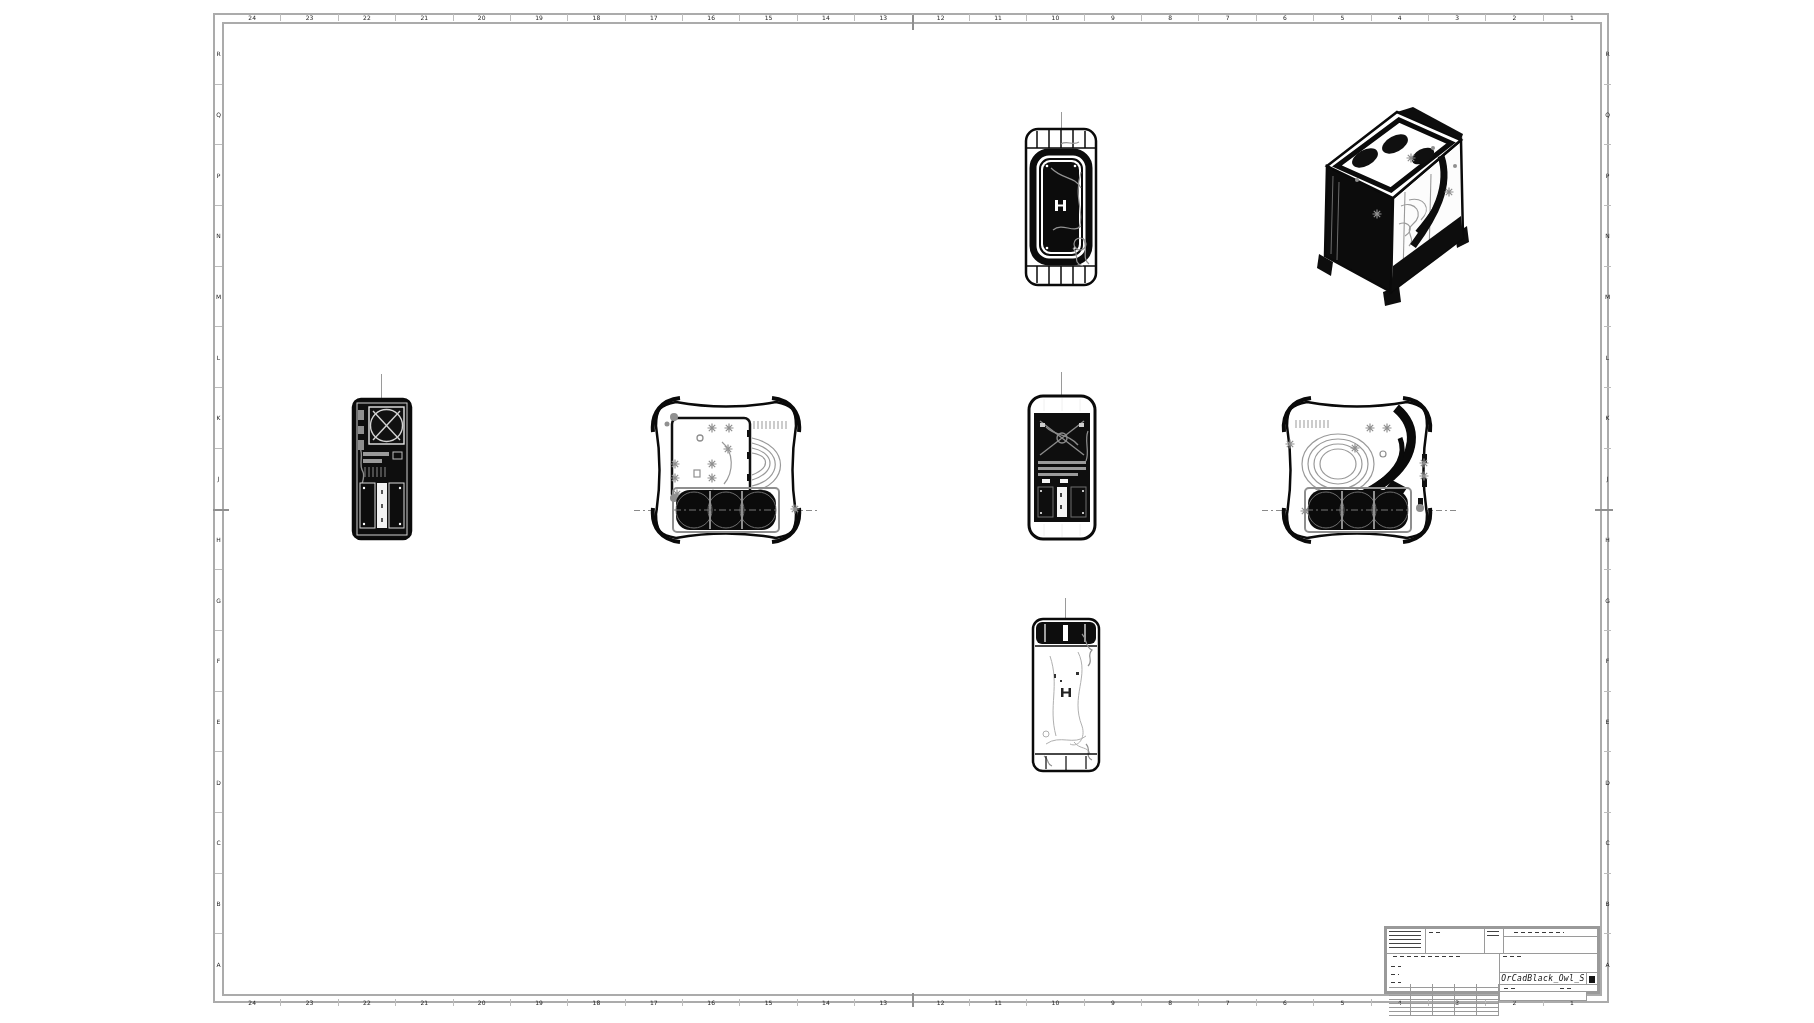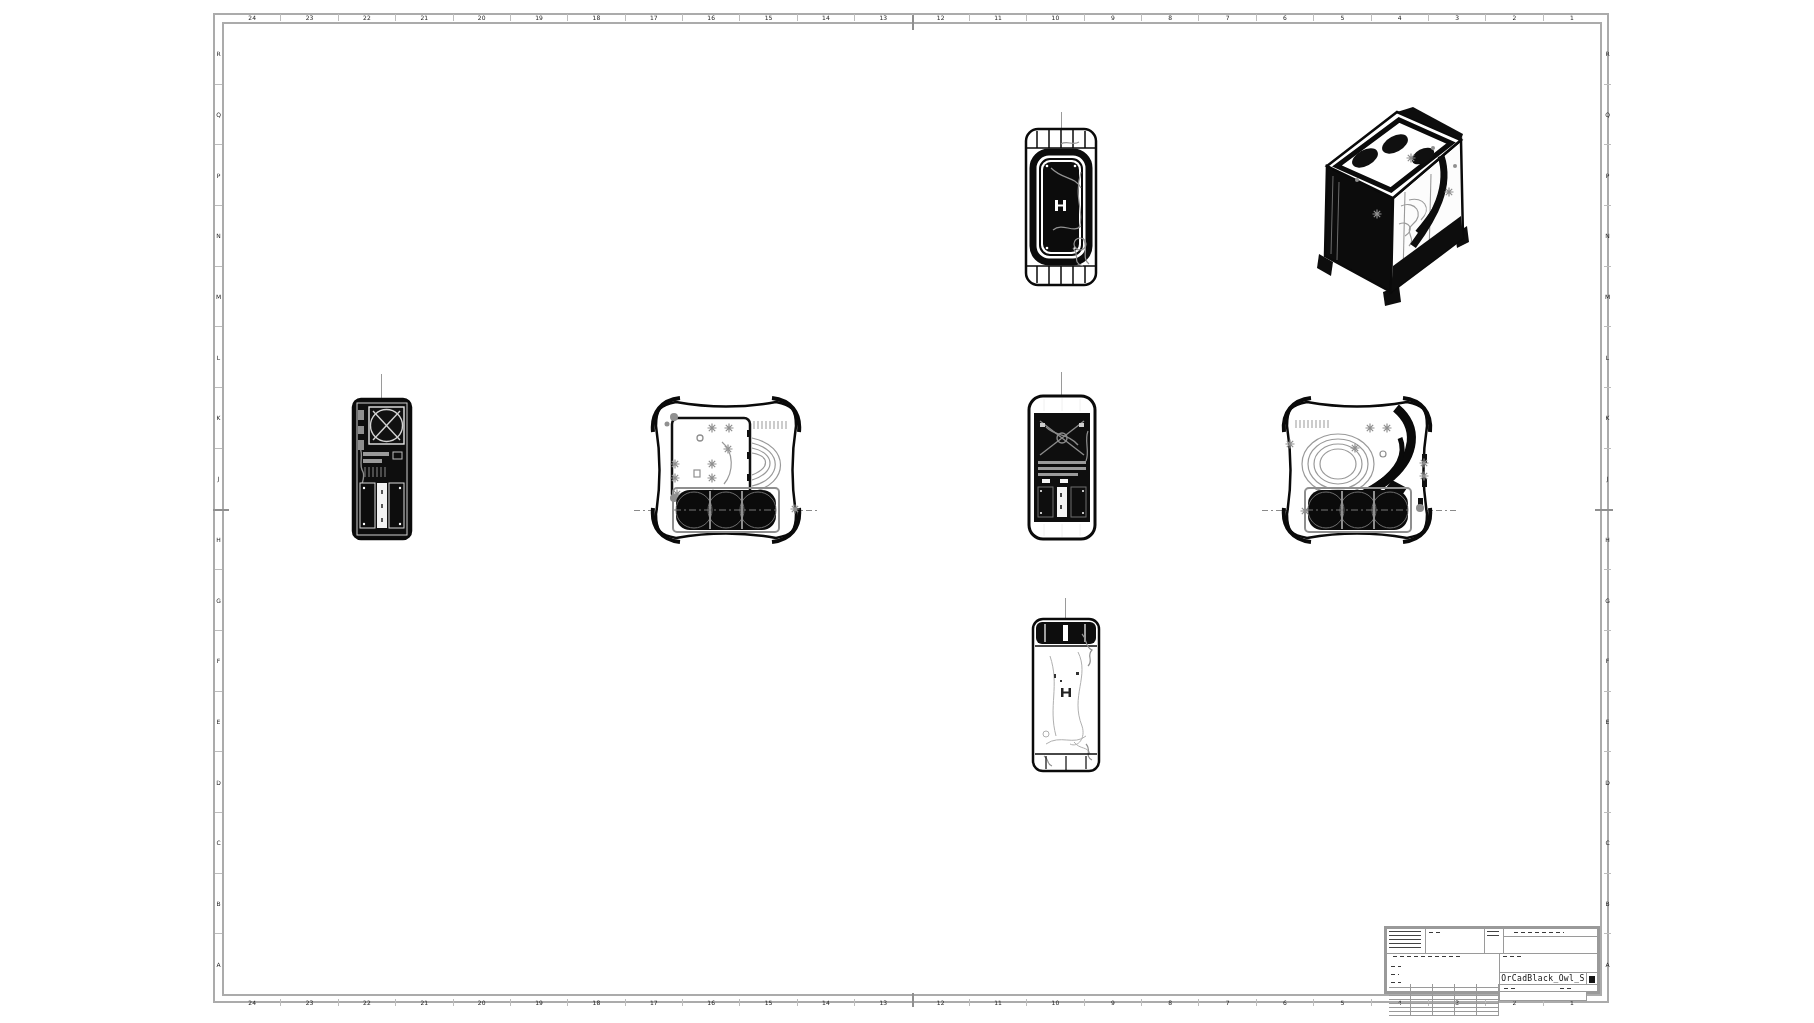--- a/index.html
+++ b/index.html
@@ -540,21 +540,21 @@
   <div class="tb-cell" style="left:0;top:25px;width:114px;height:39px;">
     <div class="microdash" style="width:70px;margin:2px 0 0 6px;"></div>
     <div class="parts-table"></div>
     <div class="microdash" style="position:absolute;left:4px;top:12px;width:10px;"></div>
     <div class="microdash" style="position:absolute;left:4px;top:20px;width:8px;"></div>
     <div class="microdash" style="position:absolute;left:4px;top:28px;width:10px;"></div>
   </div>
   <div class="tb-cell" style="left:113px;top:25px;width:99px;height:20px;">
     <div class="microdash" style="width:18px;margin:2px 0 0 3px;"></div>
   </div>
-  <div class="tb-cell" style="left:113px;top:44px;width:88px;height:29px;">
+  <div class="tb-cell" style="left:113px;top:44px;width:88px;height:29px;font-style:italic;">
     <div class="tb-title">OrCadBlack_Owl_S</div>
   </div>
   <div class="tb-cell" style="left:200px;top:44px;width:12px;height:13px;">
     <div class="tb-glyph" style="left:2px;top:3px;width:6px;height:7px;position:absolute;"></div>
   </div>
   <div class="tb-cell" style="left:113px;top:56px;width:99px;height:8px;">
     <div class="microdash" style="width:12px;margin:3px 0 0 4px;"></div>
     <div class="microdash" style="position:absolute;left:60px;top:3px;width:14px;"></div>
   </div>
 </div>

